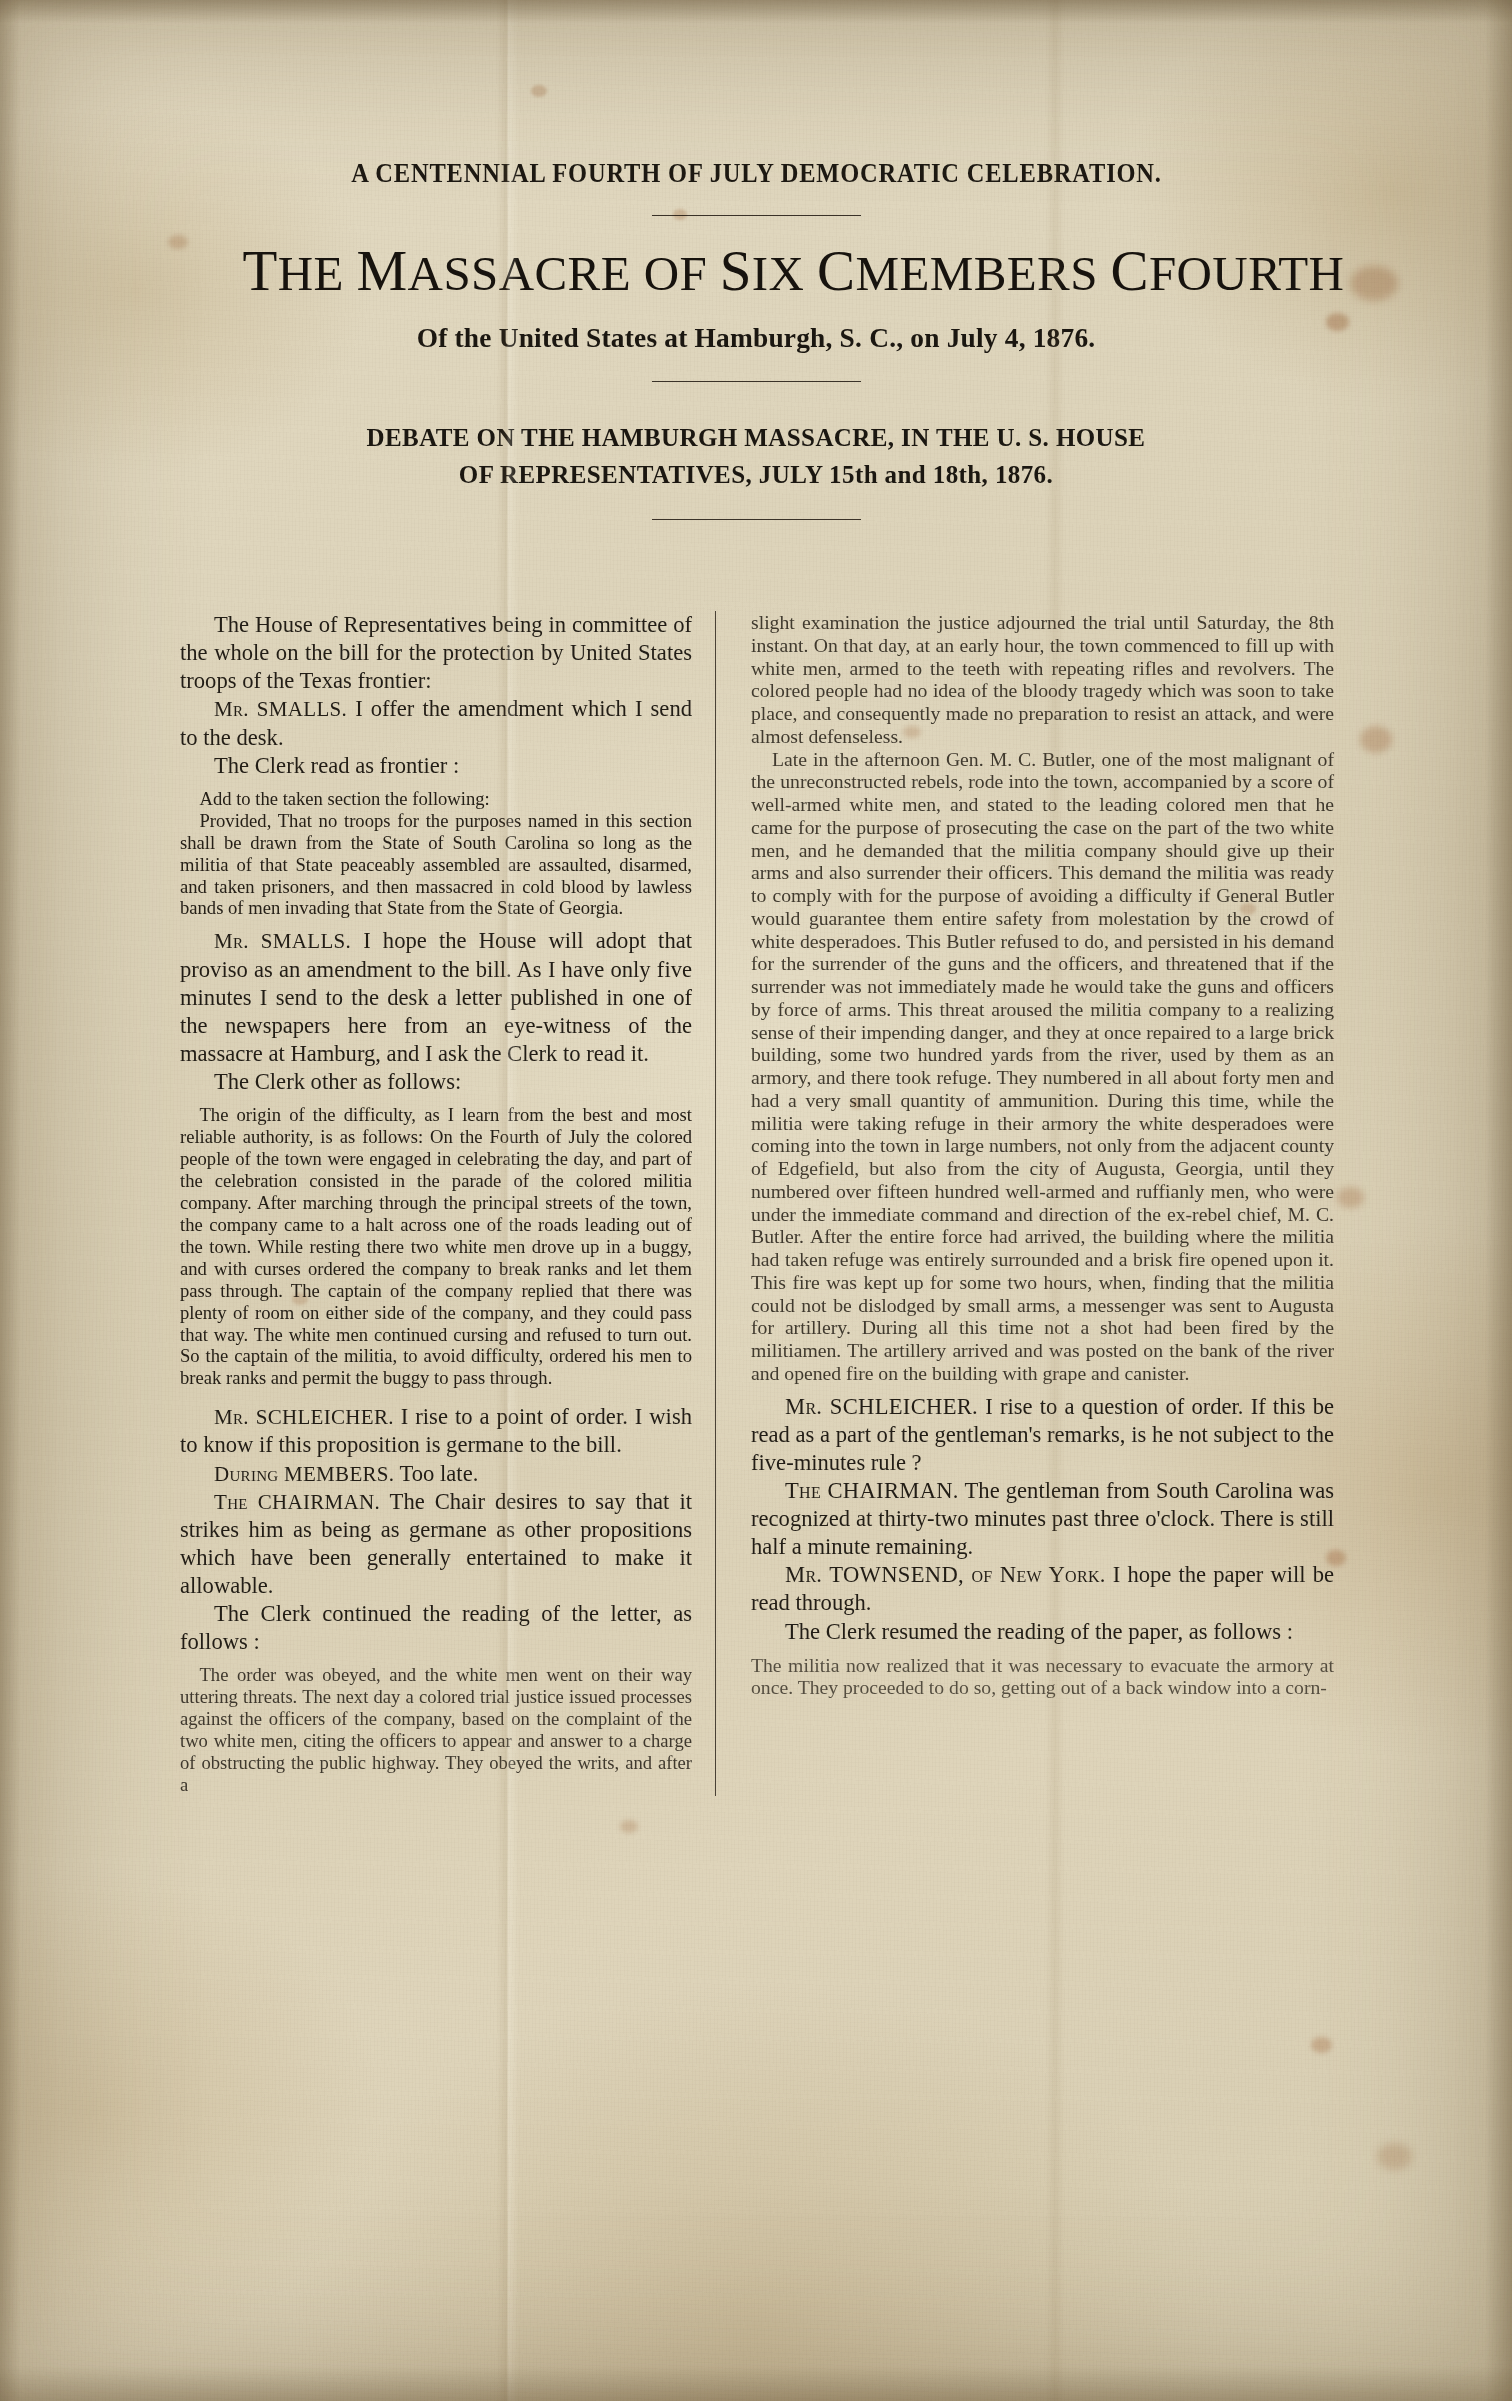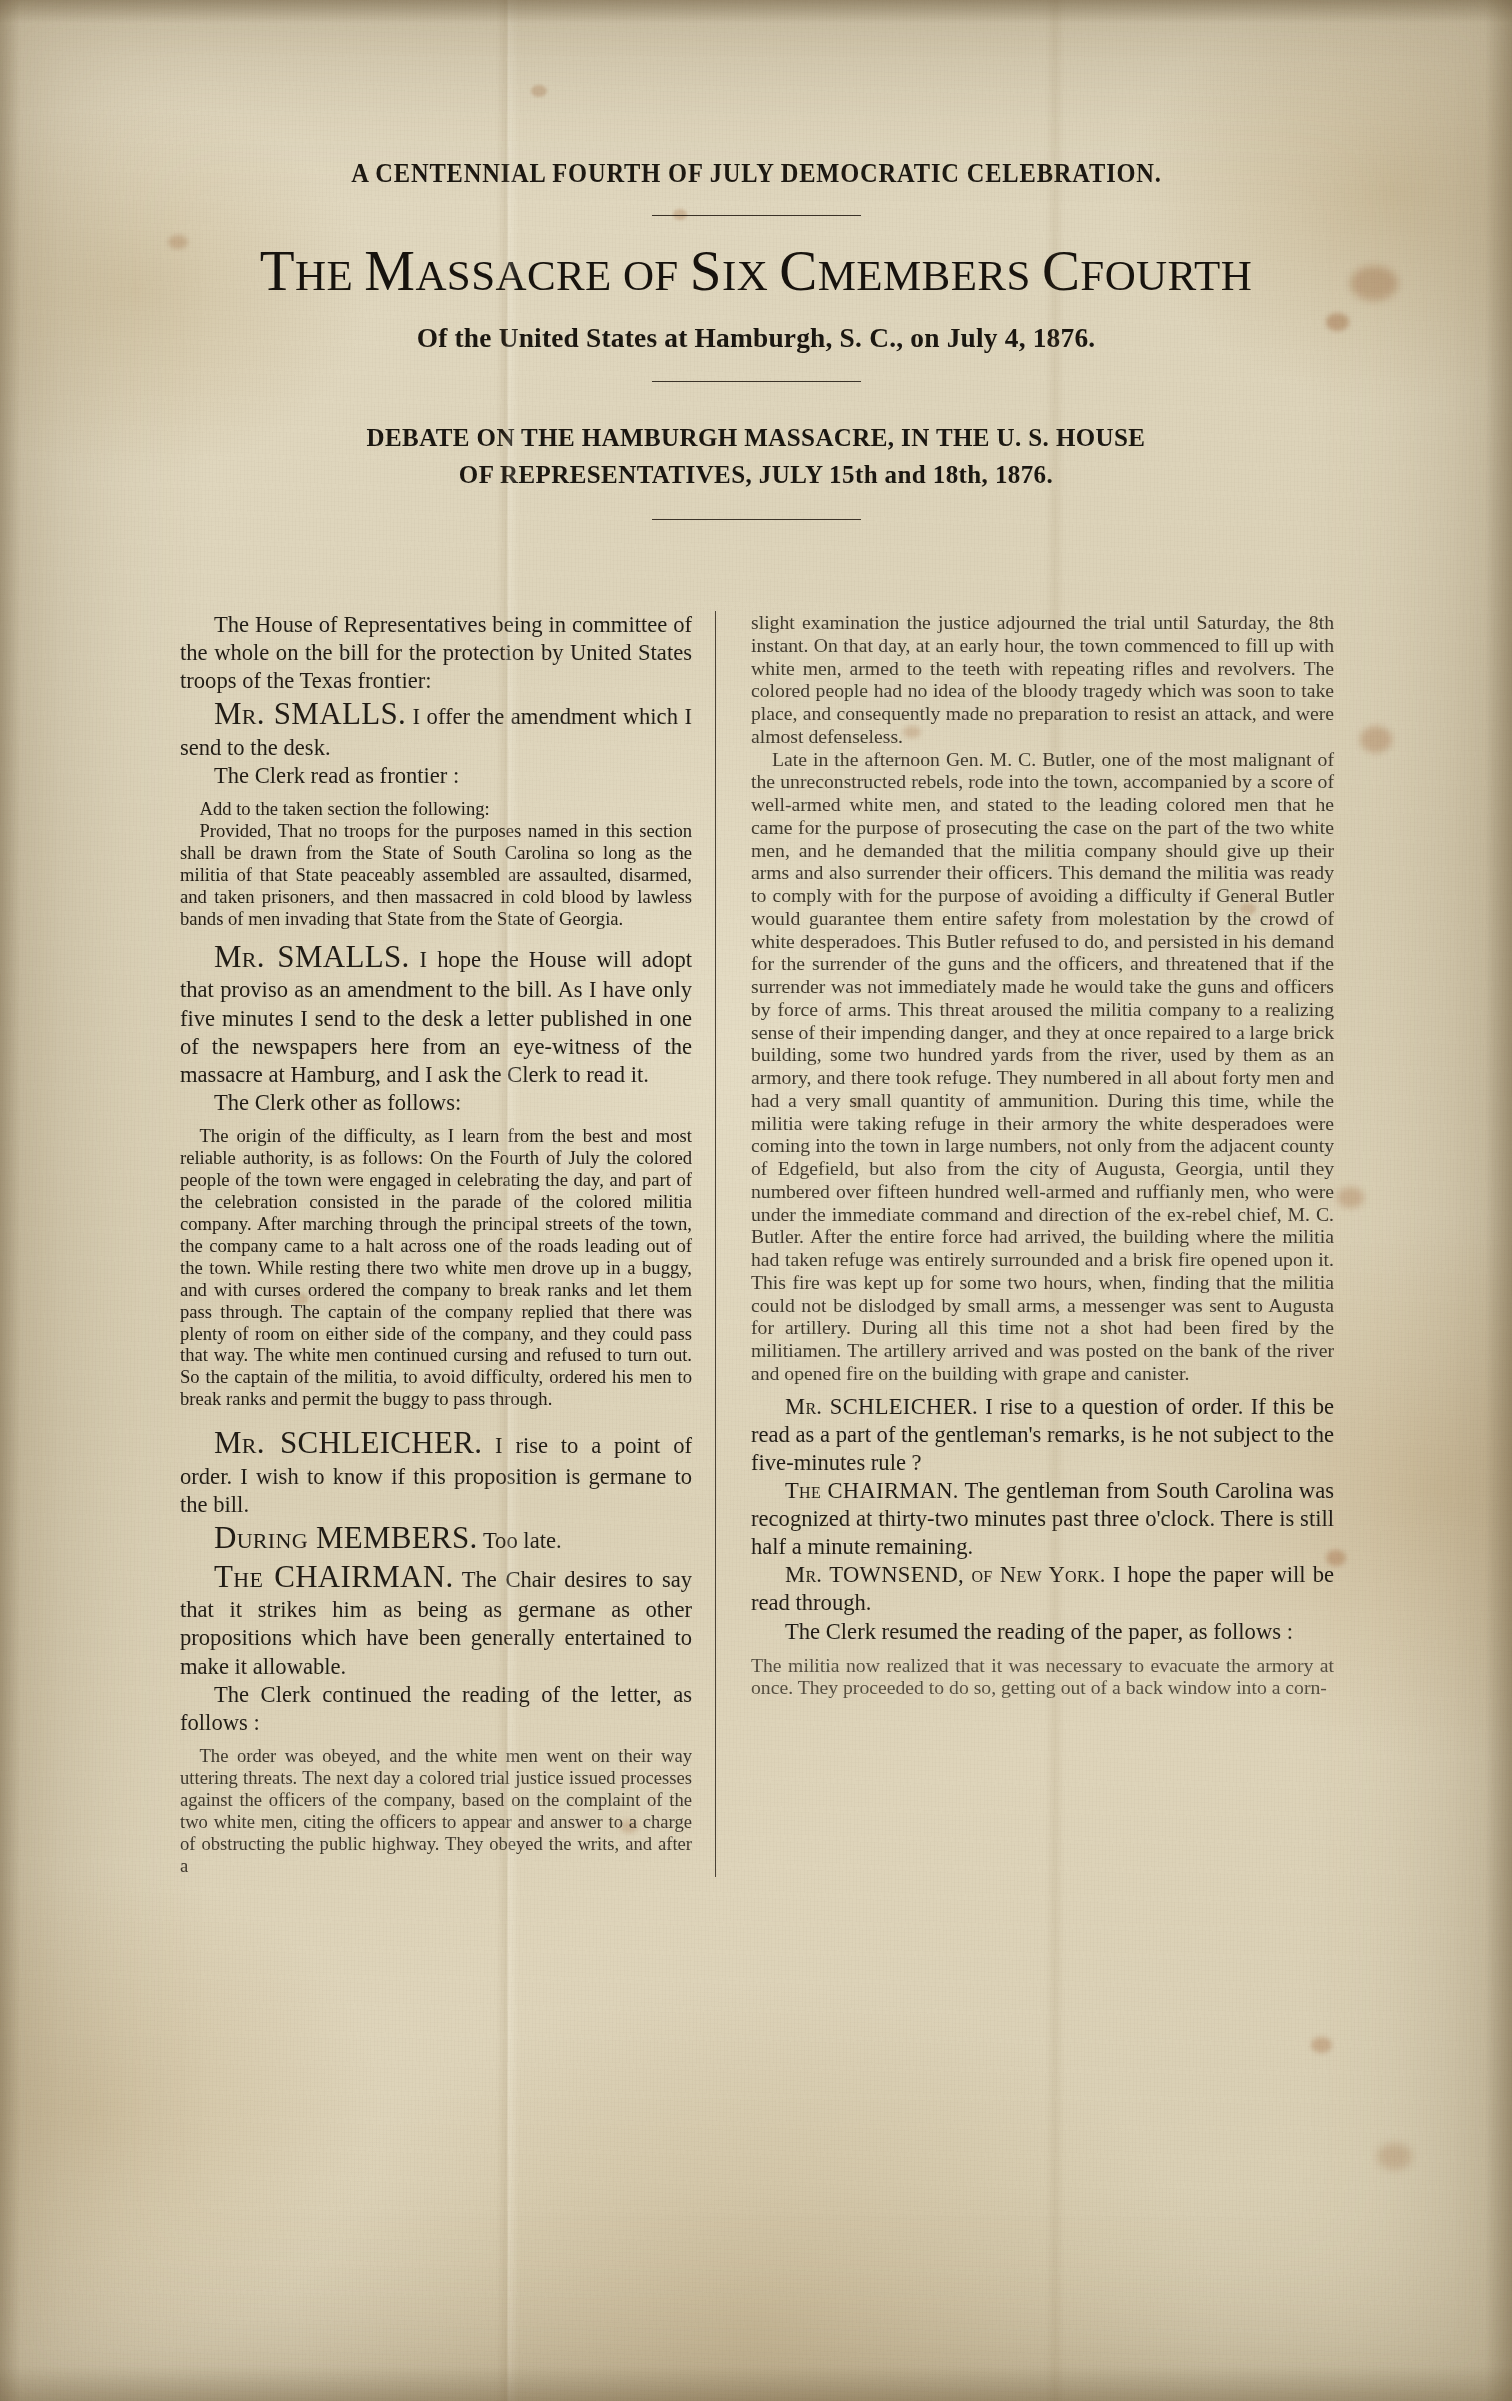--- a/index.html
+++ b/index.html
@@ -119,21 +119,21 @@
     margin-top: 26px;
     font-family: "Liberation Serif", "DejaVu Serif", serif;
     font-weight: 400;
     font-size: 57px;
     line-height: 1.0;
     letter-spacing: 0.4px;
     color: #17130e;
     white-space: nowrap;
   }
   .headline .cap { font-size: 57px; }
-  .headline .sc { font-size: 43px; }
+  .headline .sc { font-size: 49px; }
 
   .subhead {
     margin-top: 24px;
     font-size: 27.4px;
     font-weight: 700;
     letter-spacing: 0.2px;
     color: #1b1711;
     white-space: nowrap;
   }
 
@@ -182,21 +182,21 @@
     line-height: 1.18;
     text-align: justify;
     text-indent: 19.5px;
     color: #262018;
   }
   .gap-sm { height: 8px; }
   .gap-md { height: 14px; }
 
   .sc-name {
     font-variant: small-caps;
-    font-size: 31px;
+    font-size: 21px;
     letter-spacing: 0.3px;
   }
   .ital { }
 
   
   .body-rt {
     font-size: 19.7px;
     line-height: 1.155;
     text-align: justify;
     text-indent: 0;

